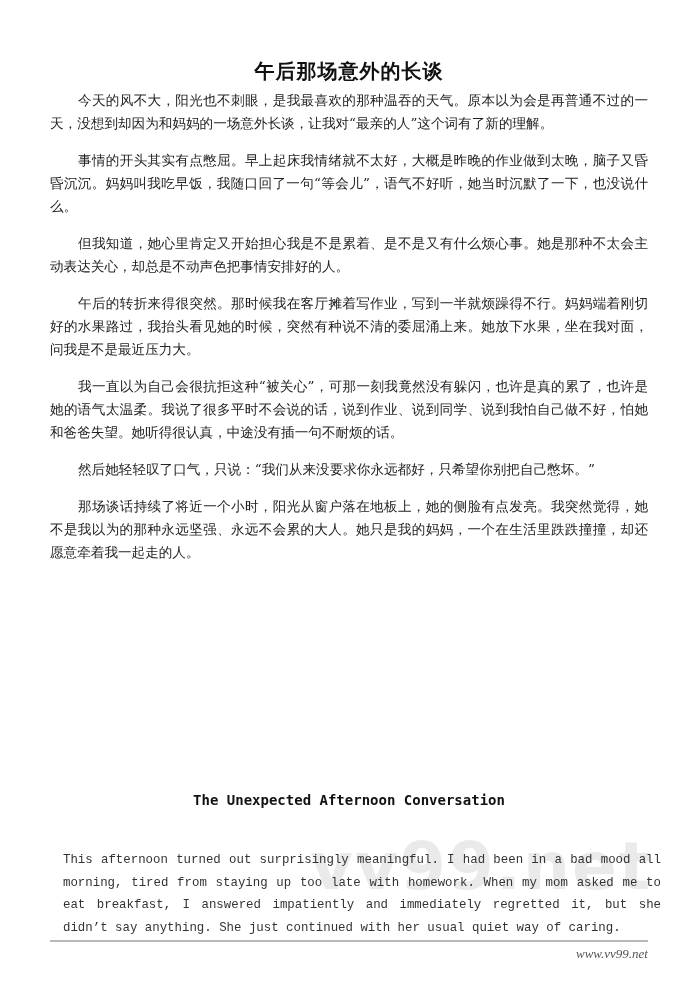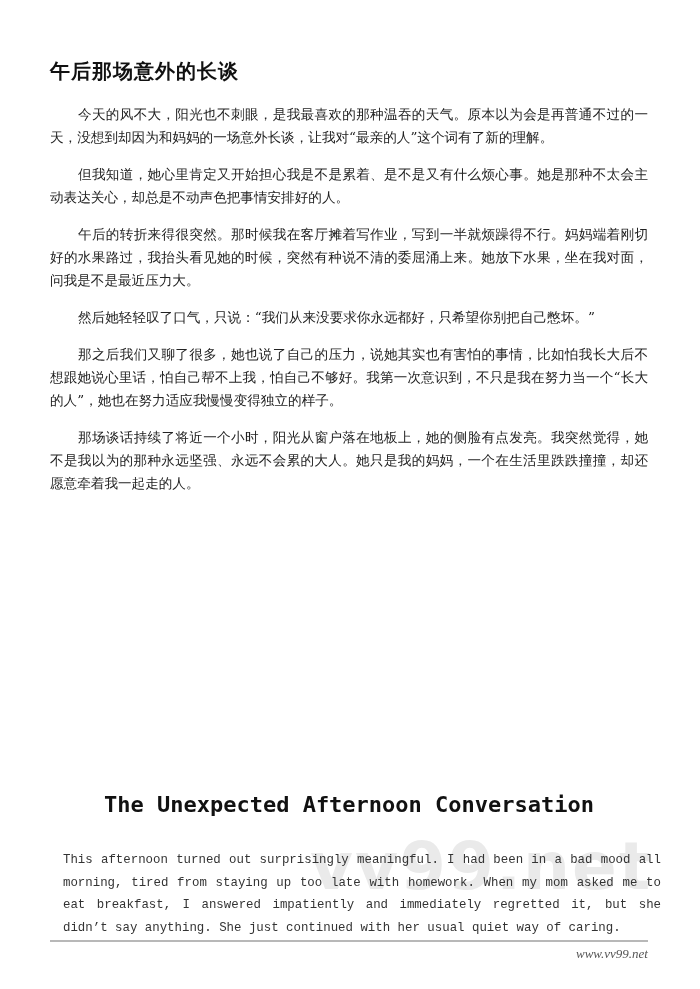--- a/index.html
+++ b/index.html
@@ -18,52 +18,52 @@
       position: absolute;
       left: 50px;
       top: 0;
       width: 598px;
     }
     .zh-title {
       position: absolute;
       top: 58px;
       left: 0;
       width: 598px;
-      text-align: left;
+      text-align: center;
       font-family: "DejaVu Sans", sans-serif;
       font-weight: bold;
       font-size: 20px;
       letter-spacing: 1px;
       color: #111;
       margin: 0;
     }
     .zh-body {
       position: absolute;
-      top: 103px;
+      top: 89px;
       left: 0;
       width: 598px;
     }
     .zh-body p {
       font-family: "DejaVu Serif", serif;
       font-size: 13.6px;
       line-height: 23px;
       text-indent: 28px;
       margin: 0 0 14px 0;
       color: #222;
       text-align: justify;
     }
     .en-title {
       position: absolute;
       top: 792px;
       left: 0;
       width: 598px;
       text-align: center;
       font-family: "DejaVu Sans Mono", monospace;
       font-weight: bold;
-      font-size: 22px;
+      font-size: 14px;
       color: #111;
       margin: 0;
     }
     .en-body {
       position: absolute;
       top: 836px;
       left: 0;
       width: 598px;
       font-family: "Liberation Mono", monospace;
       font-size: 12.4px;
@@ -102,24 +102,25 @@
     }
   </style>
 </head>
 <body>
 
 <div class="page">
   <h1 class="zh-title">午后那场意外的长谈</h1>
 
   <div class="zh-body">
     <p>今天的风不大，阳光也不刺眼，是我最喜欢的那种温吞的天气。原本以为会是再普通不过的一天，没想到却因为和妈妈的一场意外长谈，让我对“最亲的人”这个词有了新的理解。</p>
+    <p>事情的开头其实有点憋屈。早上起床我情绪就不太好，大概是昨晚的作业做到太晚，脑子又昏昏沉沉。妈妈叫我吃早饭，我随口回了一句“等会儿”，语气不好听，她当时沉默了一下，也没说什么。</p>
     <p>但我知道，她心里肯定又开始担心我是不是累着、是不是又有什么烦心事。她是那种不太会主动表达关心，却总是不动声色把事情安排好的人。</p>
     <p>午后的转折来得很突然。那时候我在客厅摊着写作业，写到一半就烦躁得不行。妈妈端着刚切好的水果路过，我抬头看见她的时候，突然有种说不清的委屈涌上来。她放下水果，坐在我对面，问我是不是最近压力大。</p>
+    <p>我一直以为自己会很抗拒这种“被关心”，可那一刻我竟然没有躲闪，也许是真的累了，也许是她的语气太温柔。我说了很多平时不会说的话，说到作业、说到同学、说到我怕自己做不好，怕她和爸爸失望。她听得很认真，中途没有插一句不耐烦的话。</p>
     <p>然后她轻轻叹了口气，只说：“我们从来没要求你永远都好，只希望你别把自己憋坏。”</p>
-    <p>那之后我们又聊了很多，她也说了自己的压力，说她其实也有害怕的事情，比如怕我长大后不想跟她说心里话，怕自己帮不上我，怕自己不够好。我第一次意识到，不只是我在努力当一个“长大的人”，她也在努力适应我慢慢变得独立的样子。</p>
     <p>那场谈话持续了将近一个小时，阳光从窗户落在地板上，她的侧脸有点发亮。我突然觉得，她不是我以为的那种永远坚强、永远不会累的大人。她只是我的妈妈，一个在生活里跌跌撞撞，却还愿意牵着我一起走的人。</p>
   </div>
 
   <h2 class="en-title">The Unexpected Afternoon Conversation</h2>
 
   <div class="watermark">vv99.net</div>
 
   <p class="en-body">This afternoon turned out surprisingly meaningful. I had been in a bad mood all morning, tired from staying up too late with homework. When my mom asked me to eat breakfast, I answered impatiently and immediately regretted it, but she didn’t say anything. She just continued with her usual quiet way of caring.</p>
 
   <div class="footer-line"></div>

